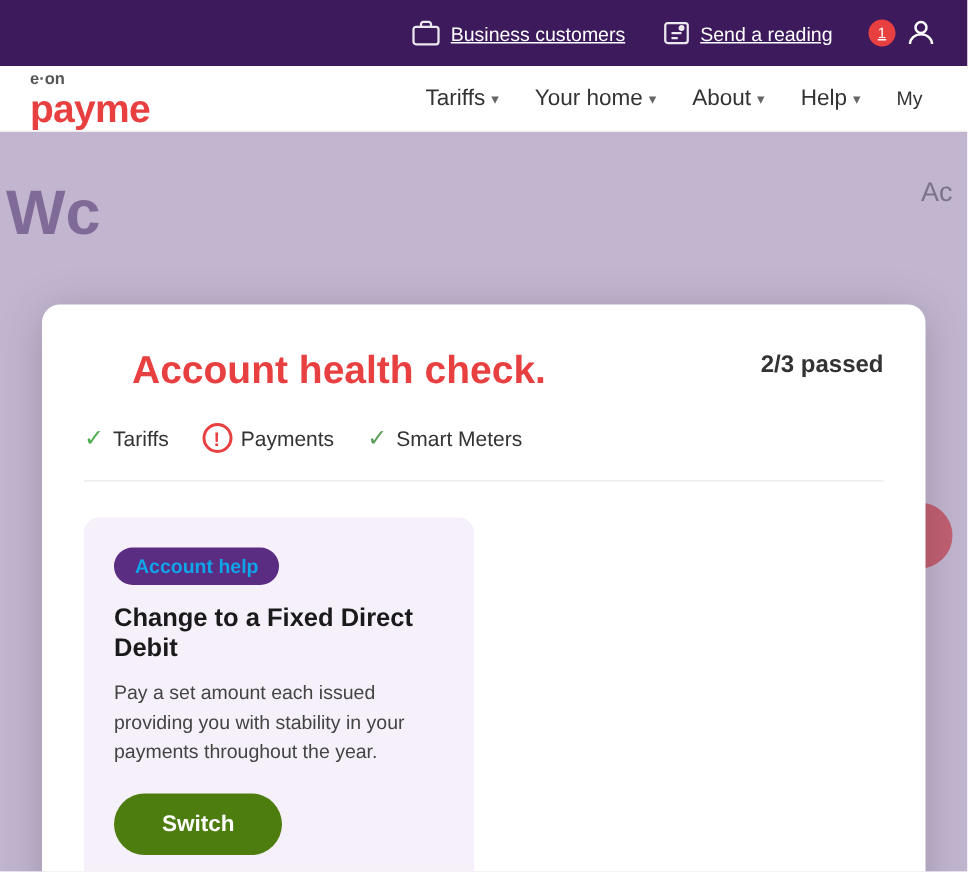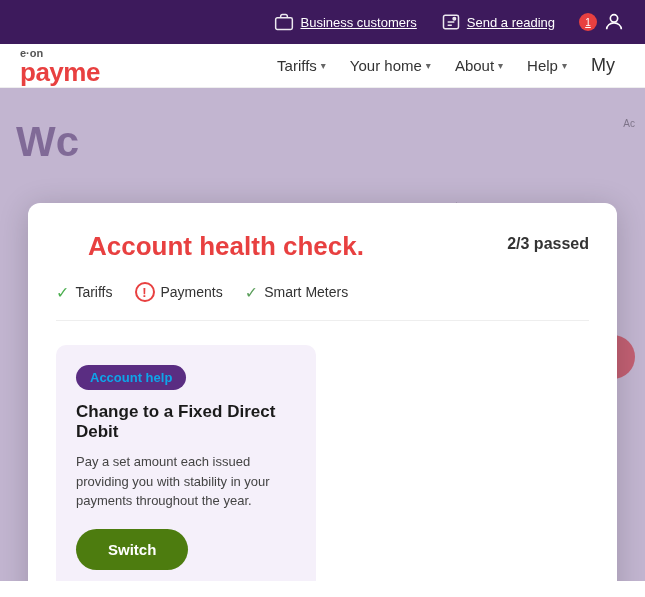--- a/index.html
+++ b/index.html
@@ -85,54 +85,54 @@
       font-size: 15px;
       font-weight: 500;
       color: #333;
       cursor: pointer;
     }
     .nav-item .chevron {
       font-size: 10px;
       color: #666;
     }
     .nav-my {
-      font-size: 18px;
+      font-size: 13px;
       font-weight: 500;
       color: #333;
       padding: 8px 10px;
       text-align: right;
     }
 
     
     .page-bg {
       background: #e8e0f0;
       position: relative;
       height: calc(597px - 104px);
       overflow: hidden;
     }
     .page-bg-content {
-      padding: 30px 16px;
+      padding: 30px 4px;
     }
     .bg-title {
       font-size: 42px;
       font-weight: 800;
       color: #3d1a5c;
       opacity: 0.5;
     }
     .bg-address {
       font-size: 13px;
       color: #555;
       opacity: 0.7;
       margin-top: 4px;
     }
     .bg-account-label {
       position: absolute;
       top: 30px;
       right: 10px;
-      font-size: 10px;
+      font-size: 18px;
       color: #333;
       opacity: 0.5;
     }
     .bg-next-btn {
       width: 44px;
       height: 44px;
       background: #e84040;
       border-radius: 50%;
       display: flex;
       align-items: center;

